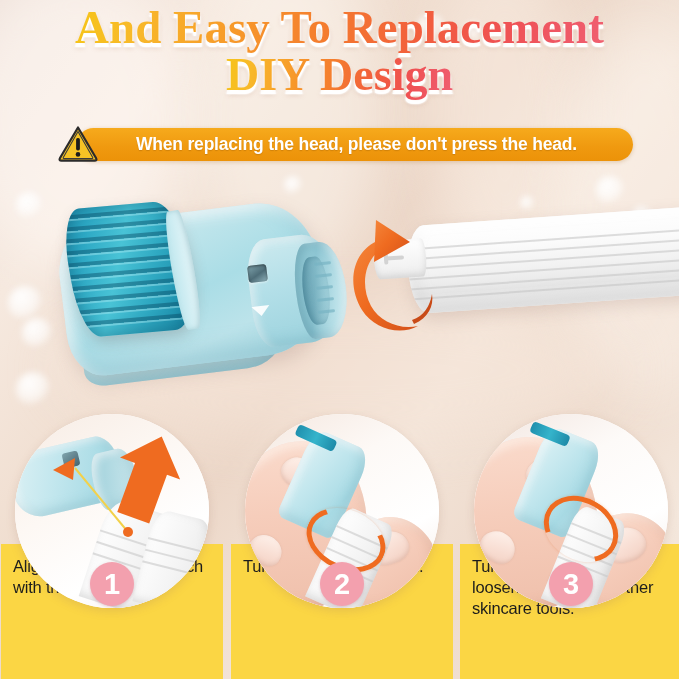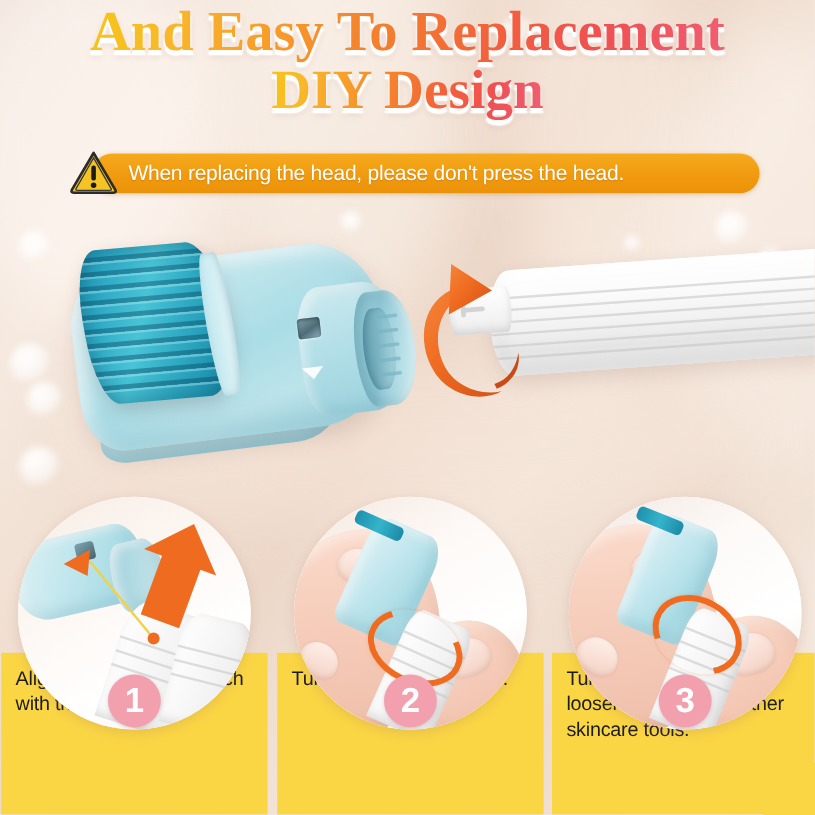--- a/index.html
+++ b/index.html
@@ -98,24 +98,25 @@
     border-radius: 17px;
     background: linear-gradient(180deg, #f6aa1c 0%, #f09a10 55%, #ec9208 100%);
     box-shadow: 0 1px 4px rgba(160,100,20,.28);
     display: flex;
     align-items: center;
     padding-left: 30px;
   }
   .warn-text {
     color: #ffffff;
     font-size: 17.5px;
-    font-weight: normal;
+    font-weight: bold;
     letter-spacing: -0.2px;
     white-space: nowrap;
     text-shadow: 0 1px 1px rgba(150,90,10,.35);
+    margin-left: 29px;
   }
   .warn-icon {
     position: absolute;
     left: 0; top: -3px;
     width: 40px; height: 38px;
     z-index: 3;
   }
 
   
   .product-scene {

